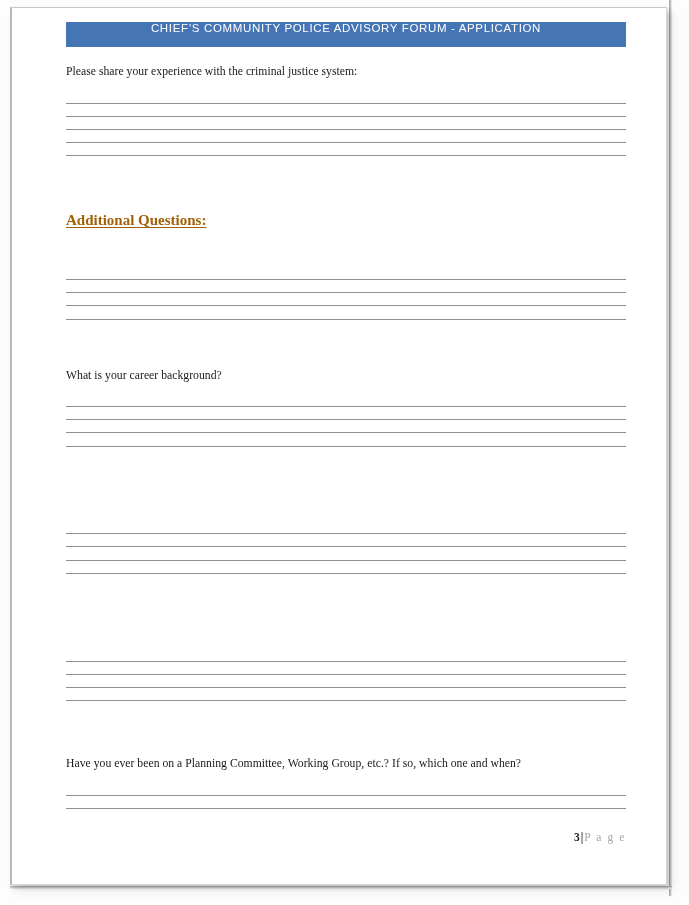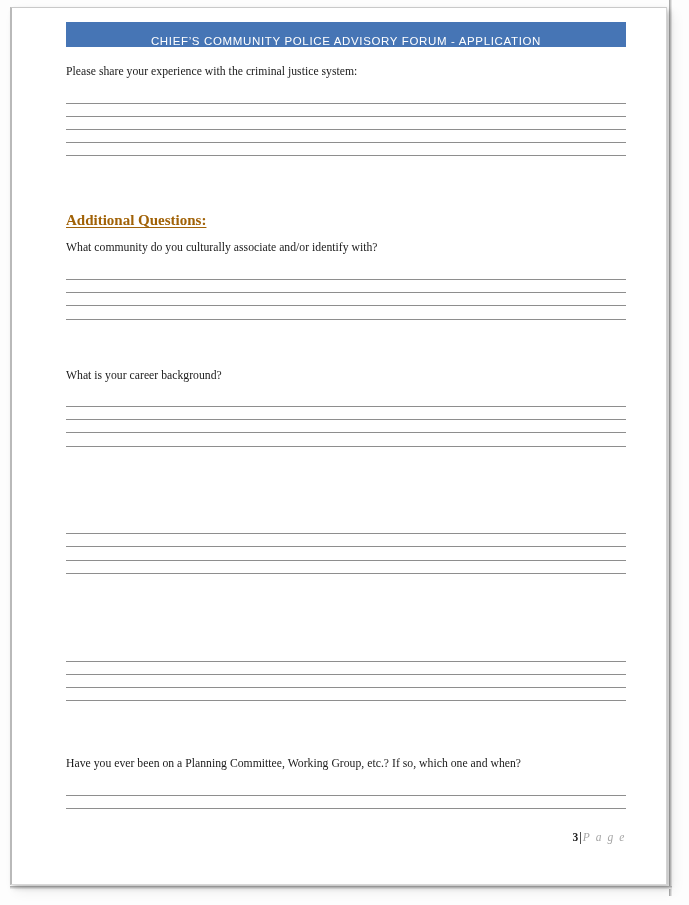--- a/index.html
+++ b/index.html
@@ -67,21 +67,21 @@
 
   
   .title-banner {
     position: absolute;
     left: 54px;
     top: 14px;
     width: 560px;
     height: 25px;
     background: #4675b5;
     display: flex;
-    align-items: flex-end;
+    align-items: flex-start;
     justify-content: center;
   }
   .title-banner-text {
     color: #ffffff;
     font-family: "Liberation Sans", sans-serif;
     font-size: 11.5px;
     letter-spacing: 0.65px;
     white-space: nowrap;
     font-weight: 400;
   }
@@ -135,21 +135,20 @@
     font-weight: bold;
   }
   .footer-sep {
     color: #2b2b2b;
     font-weight: bold;
     margin: 0 1px;
   }
   .footer-label {
     color: #a6a6a6;
     letter-spacing: 1.6px;
-    font-style: italic;
   }
 </style>
 </head>
 <body>
 
 <div id="scan-canvas">
 
   <div id="scan-edge-right"></div>
   <div id="scan-edge-bottom"></div>
 
@@ -162,21 +161,20 @@
 
       <div class="question-text" style="top:57px;">Please share your experience with the criminal justice system:</div>
       <div class="rule-line" style="top:95px;"></div>
       <div class="rule-line" style="top:108px;"></div>
       <div class="rule-line" style="top:121px;"></div>
       <div class="rule-line" style="top:134px;"></div>
       <div class="rule-line" style="top:147px;"></div>
 
       <div class="section-heading" style="top:204px;">Additional Questions:</div>
 
-      <div class="question-text" style="top:233px;">What community do you culturally associate and/or identify with?</div>
       <div class="rule-line" style="top:271px;"></div>
       <div class="rule-line" style="top:284px;"></div>
       <div class="rule-line" style="top:297px;"></div>
       <div class="rule-line" style="top:311px;"></div>
 
       <div class="question-text" style="top:361px;">What is your career background?</div>
       <div class="rule-line" style="top:398px;"></div>
       <div class="rule-line" style="top:411px;"></div>
       <div class="rule-line" style="top:424px;"></div>
       <div class="rule-line" style="top:438px;"></div>

